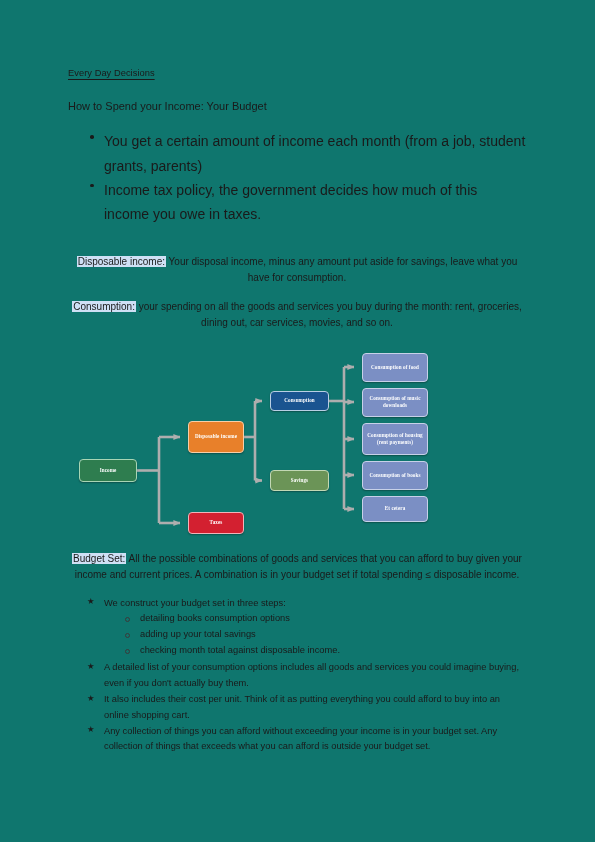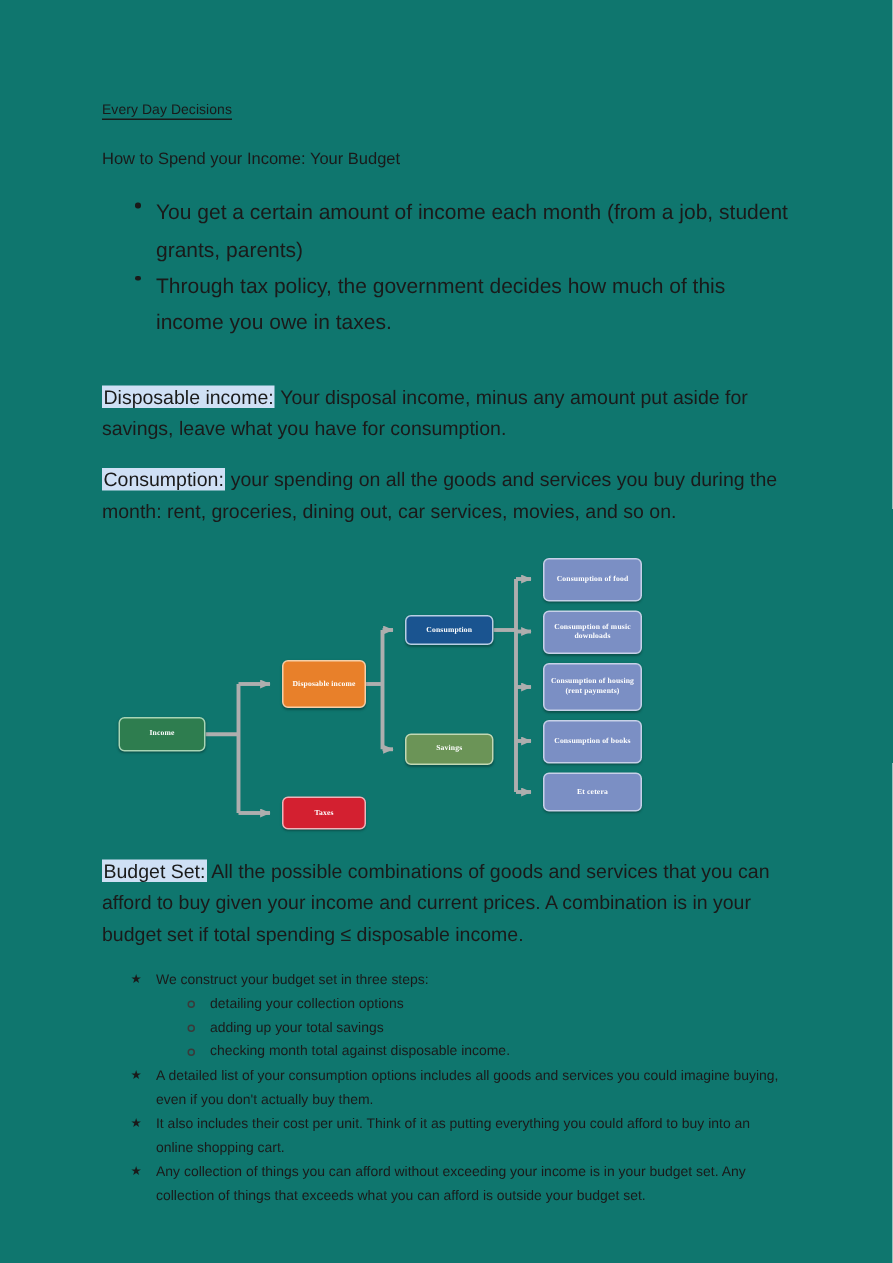--- a/index.html
+++ b/index.html
@@ -31,24 +31,24 @@
     text-underline-offset: 2.5px;
     margin: 0 0 18px 0;
     letter-spacing: 0.005em;
   }
   .subtitle {
     font-size: 11px;
     line-height: 1.55;
     margin: 0 0 14px 0;
   }
   p.para {
-    font-size: 13px;
+    font-size: 10px;
     line-height: 1.62;
     margin: 0 0 13px 0;
-    text-align: left;
+    text-align: center;
   }
   .hl {
     background: #cfe0f5;
     padding: 0 1px;
   }
   .bold { font-weight: bold; }
 
   
   ul.disc {
     list-style: none;
@@ -153,21 +153,21 @@
 
     <div class="doc-title">Every Day Decisions</div>
 
     <div class="subtitle">How to Spend your Income: Your Budget</div>
 
     <ul class="disc">
       <li>
         <span>You get a certain amount of income each month (from a job, student grants, parents)</span>
       </li>
       <li>
-        <span>Through tax policy, the government decides how much of this income you owe in taxes.</span>
+        <span>Income tax policy, the government decides how much of this income you owe in taxes.</span>
       </li>
     </ul>
 
     <div style="height:22px"></div>
 
     <p class="para">
       <span class="hl">Disposable income:</span><span> Your disposal income, minus any amount put aside for savings, leave what you have for consumption.</span>
     </p>
 
     <p class="para">
@@ -238,21 +238,21 @@
     <p class="para">
       <span class="hl">Budget Set:</span><span> All the possible combinations of goods and services that you can afford to buy given your income and current prices. A combination is in your budget set if total spending ≤ disposable income.</span>
     </p>
 
     <ul class="star">
       <li>
         <span class="star-mark">★</span>
         <span>We construct your budget set in three steps:</span>
         <ul class="circle">
           <li>
-            <span>detailing your collection options</span>
+            <span>detailing books consumption options</span>
           </li>
           <li>
             <span>adding up your total savings</span>
           </li>
           <li>
             <span>checking month total against disposable income.</span>
           </li>
         </ul>
       </li>
       <li>

